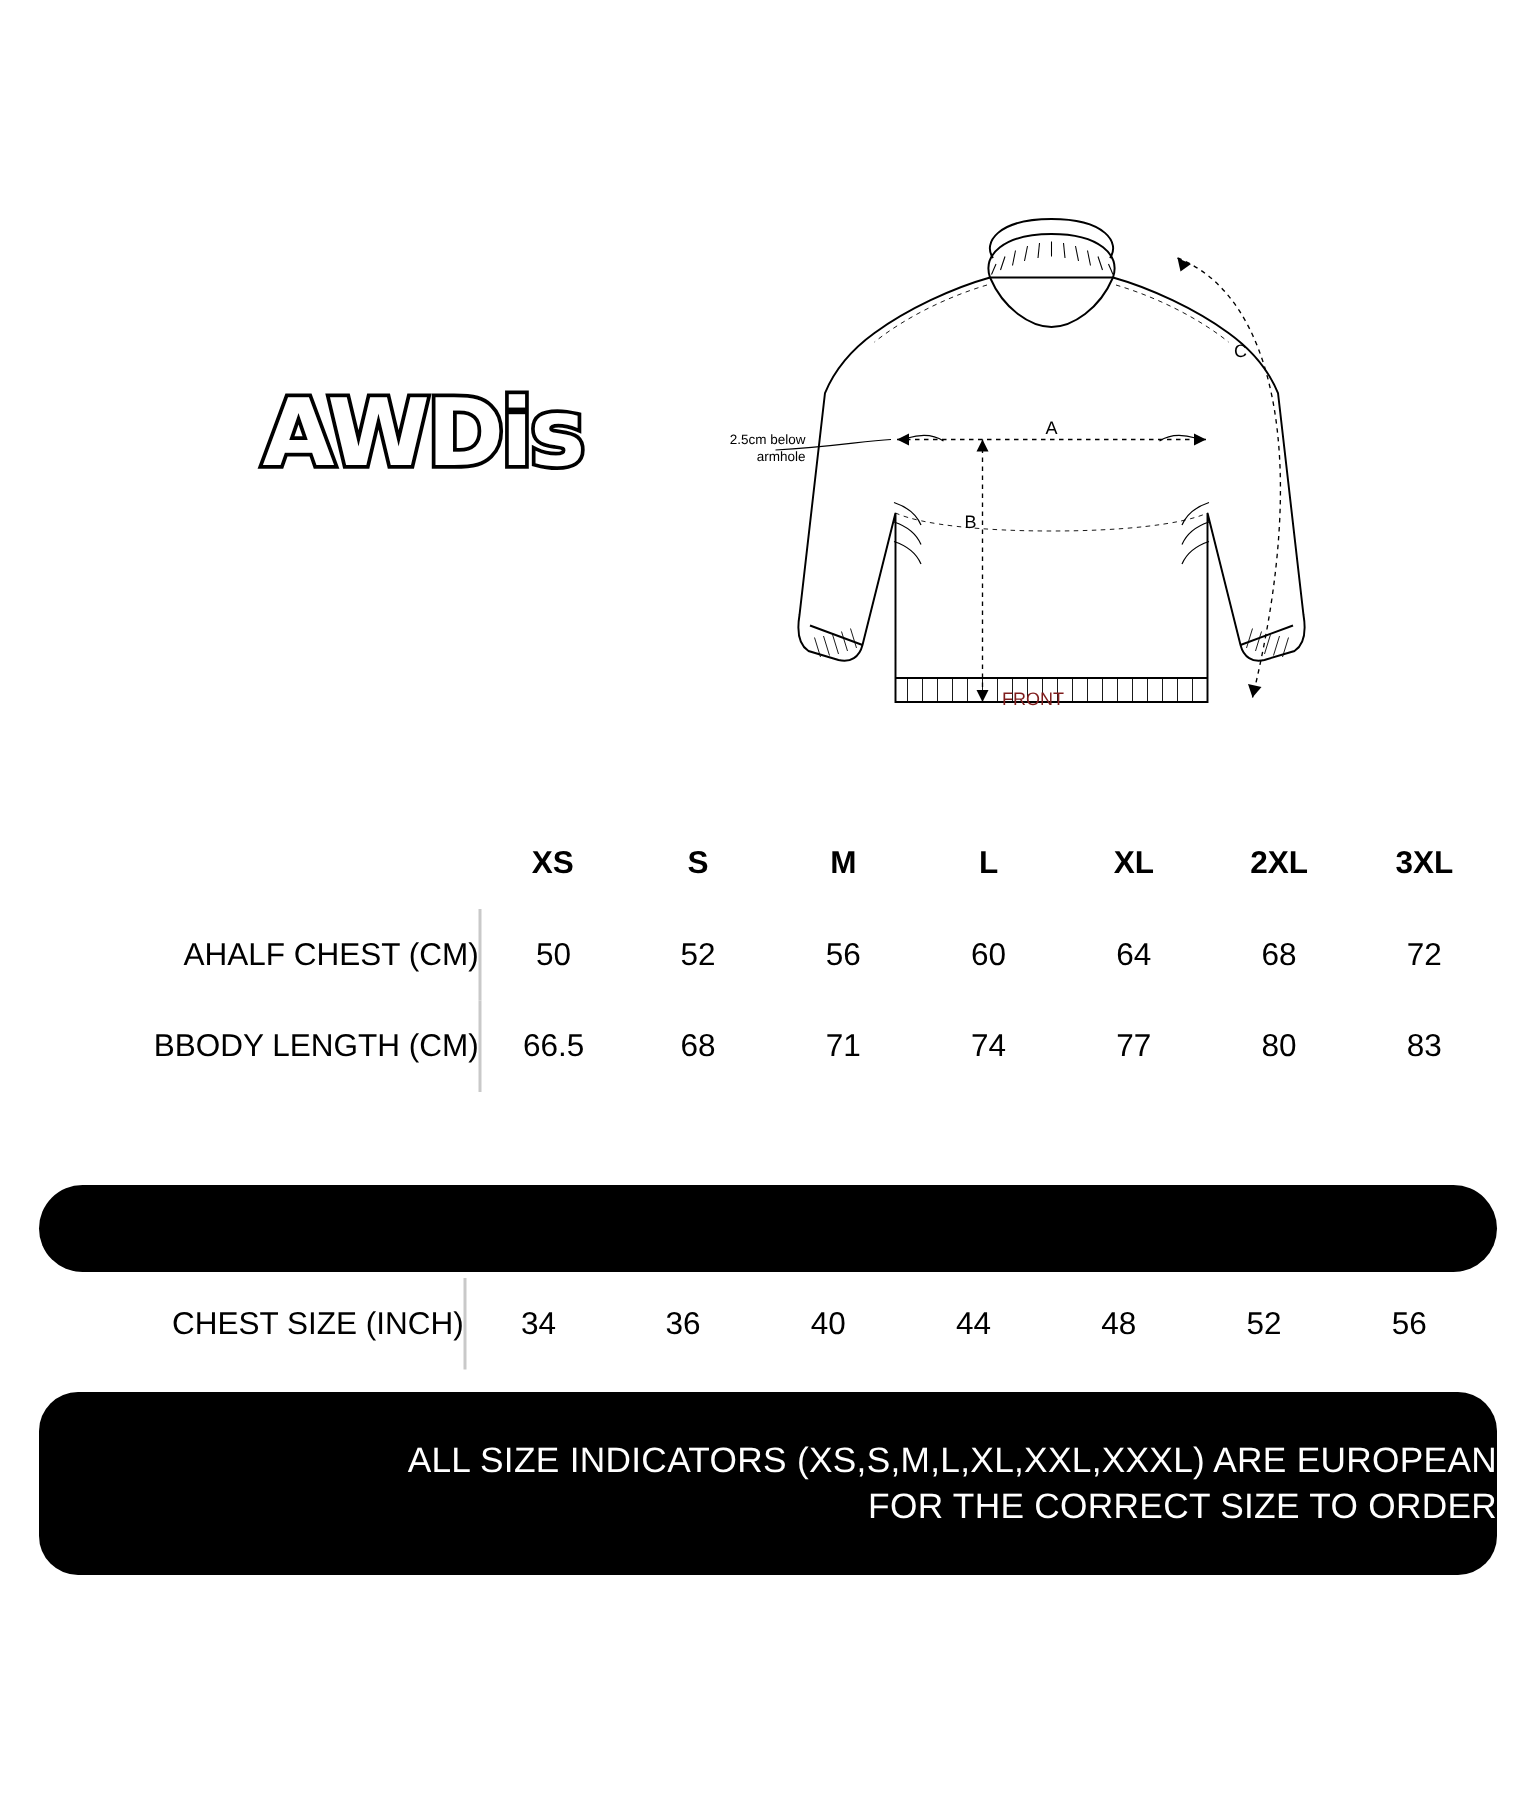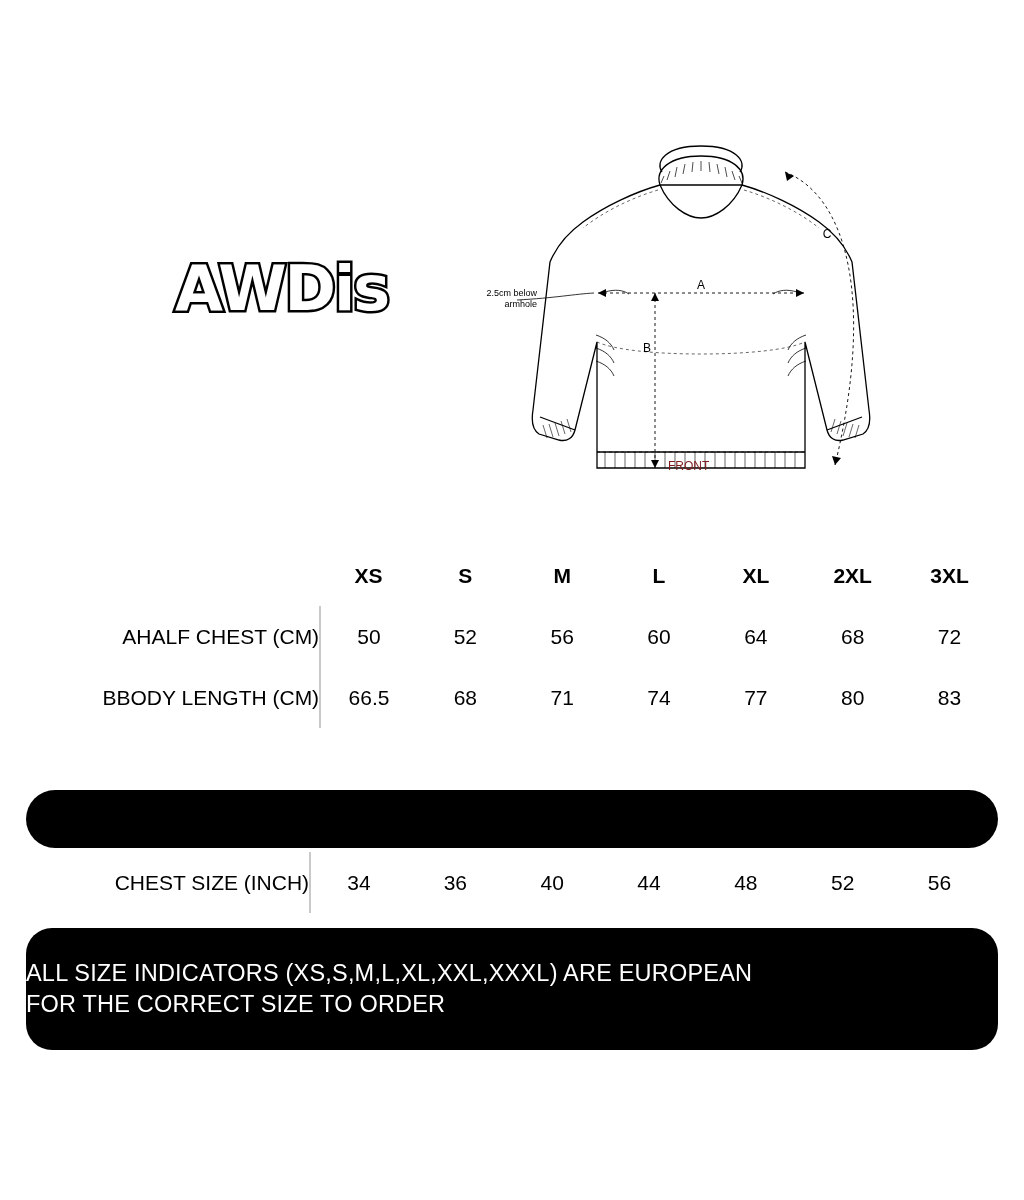--- a/index.html
+++ b/index.html
@@ -146,21 +146,21 @@
     position: absolute;
     left: 26px;
     top: 928px;
     width: 972px;
     height: 122px;
     background: #000000;
     border-radius: 26px;
     color: #ffffff;
     display: flex;
     flex-direction: column;
-    align-items: flex-start;
+    align-items: flex-end;
     justify-content: center;
     text-align: center;
     font-size: 23.5px;
     line-height: 31px;
     font-weight: 400;
     letter-spacing: 0.2px;
   }
 </style>
 </head>
 <body>

